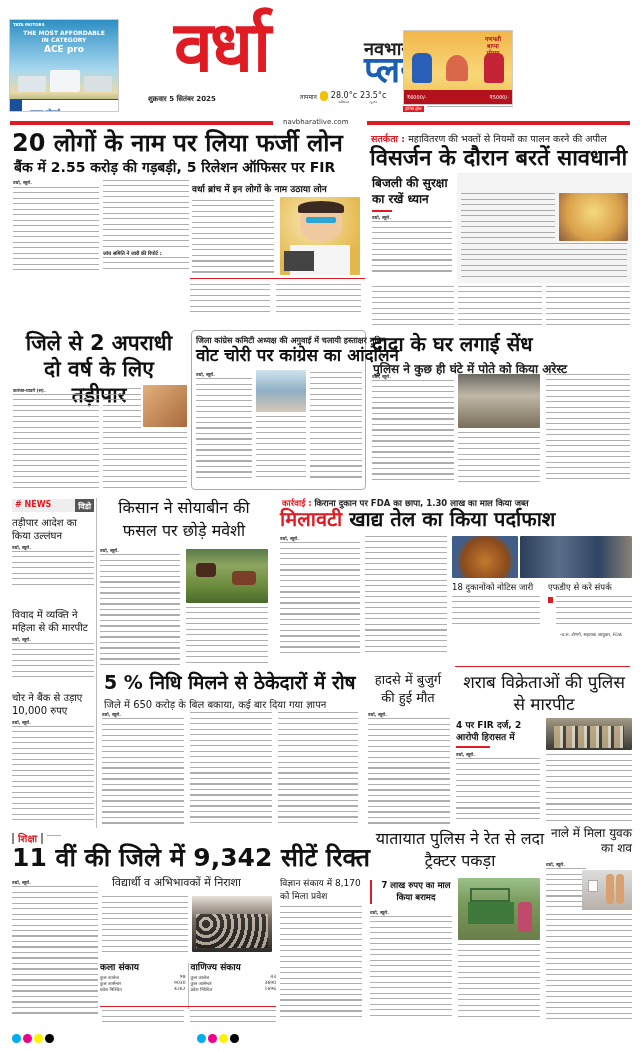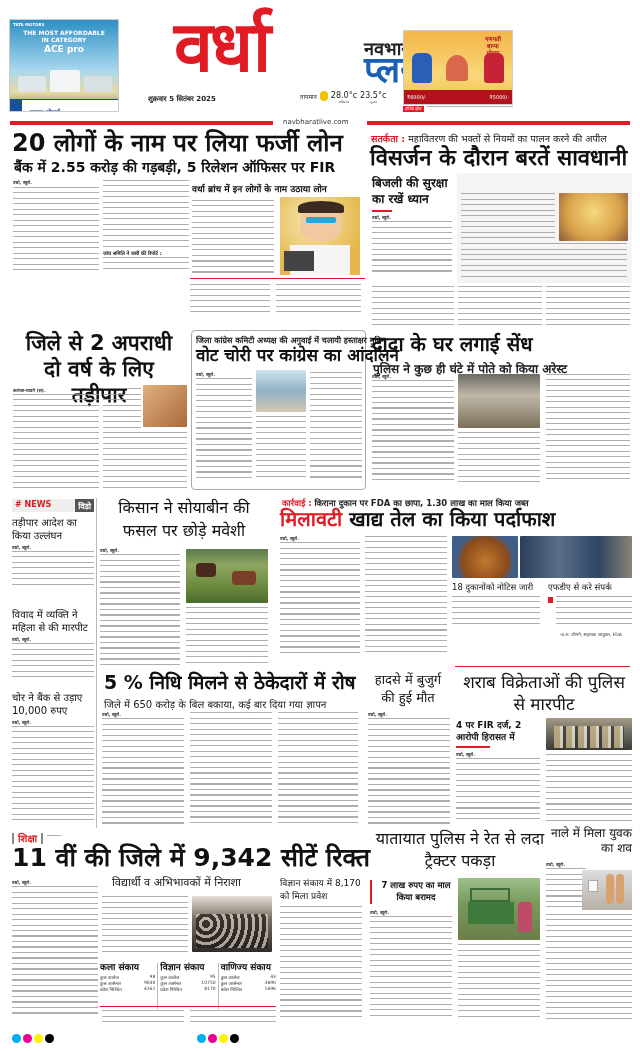--- a/index.html
+++ b/index.html
@@ -259,35 +259,20 @@
       </div>
     <div style="display:flex;justify-content:space-between;font-size:4.5px;color:#333;">
         <span>कुल आसेन्टर</span>
         <span>9030</span>
       </div>
     <div style="display:flex;justify-content:space-between;font-size:4.5px;color:#333;">
         <span>प्रवेश निश्चित</span>
         <span>4262</span>
       </div>
   </div>
-  <div style="flex:1;border-right:1px solid #bbb;padding:0 2px;">
-    <div class="hl" style="font-size:9px;">विज्ञान संकाय</div>
-    <div style="display:flex;justify-content:space-between;font-size:4.5px;color:#333;margin-top:2px;">
-        <span>कुल कालेज</span>
-        <span>95</span>
-      </div>
-    <div style="display:flex;justify-content:space-between;font-size:4.5px;color:#333;">
-        <span>कुल आसेन्टर</span>
-        <span>10750</span>
-      </div>
-    <div style="display:flex;justify-content:space-between;font-size:4.5px;color:#333;">
-        <span>प्रवेश निश्चित</span>
-        <span>8170</span>
-      </div>
-  </div>
   <div style="flex:1;padding-left:2px;">
     <div class="hl" style="font-size:9px;">वाणिज्य संकाय</div>
     <div style="display:flex;justify-content:space-between;font-size:4.5px;color:#333;margin-top:2px;">
         <span>कुल कालेज</span>
         <span>43</span>
       </div>
     <div style="display:flex;justify-content:space-between;font-size:4.5px;color:#333;">
         <span>कुल आसेन्टर</span>
         <span>3690</span>
       </div>

